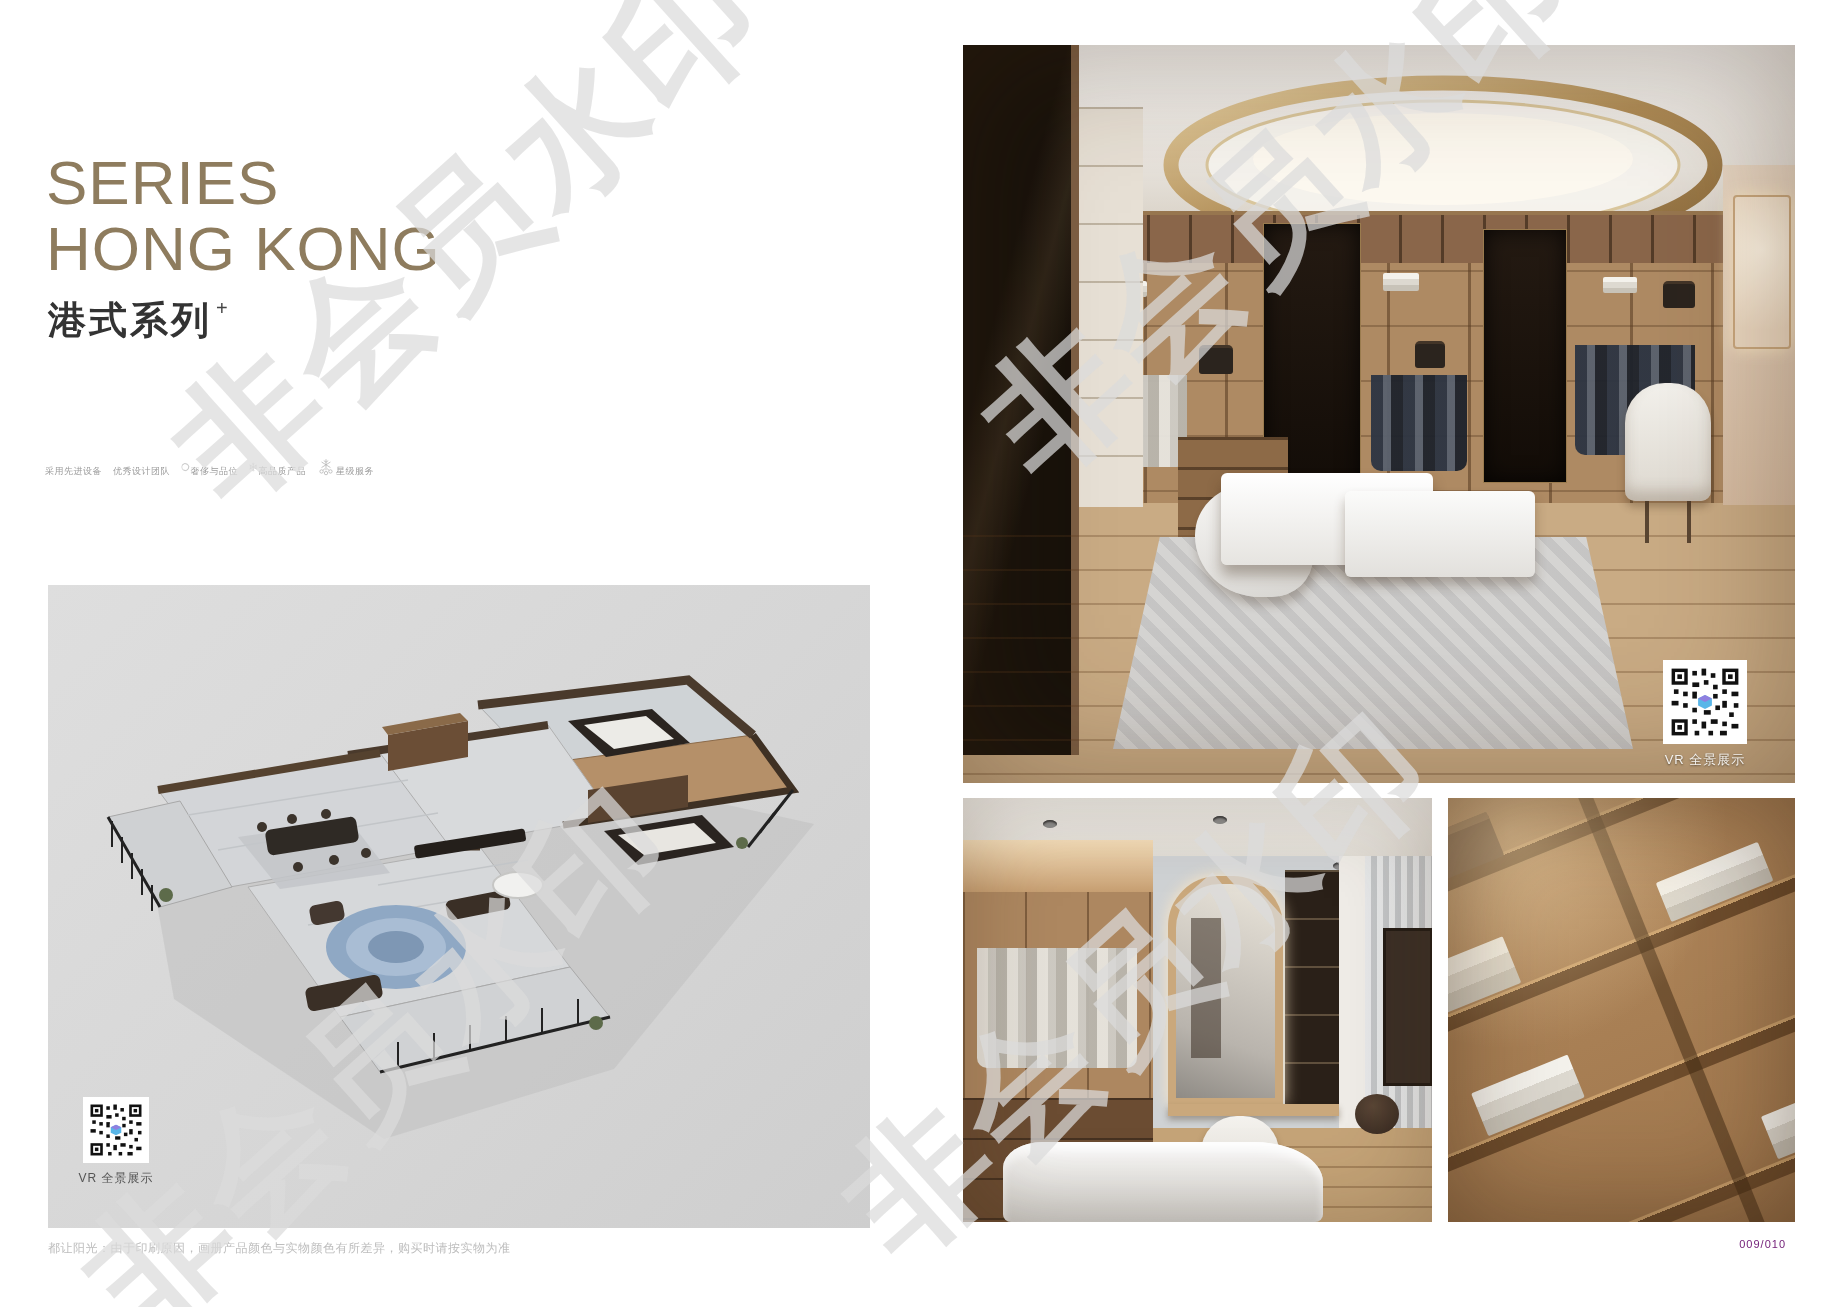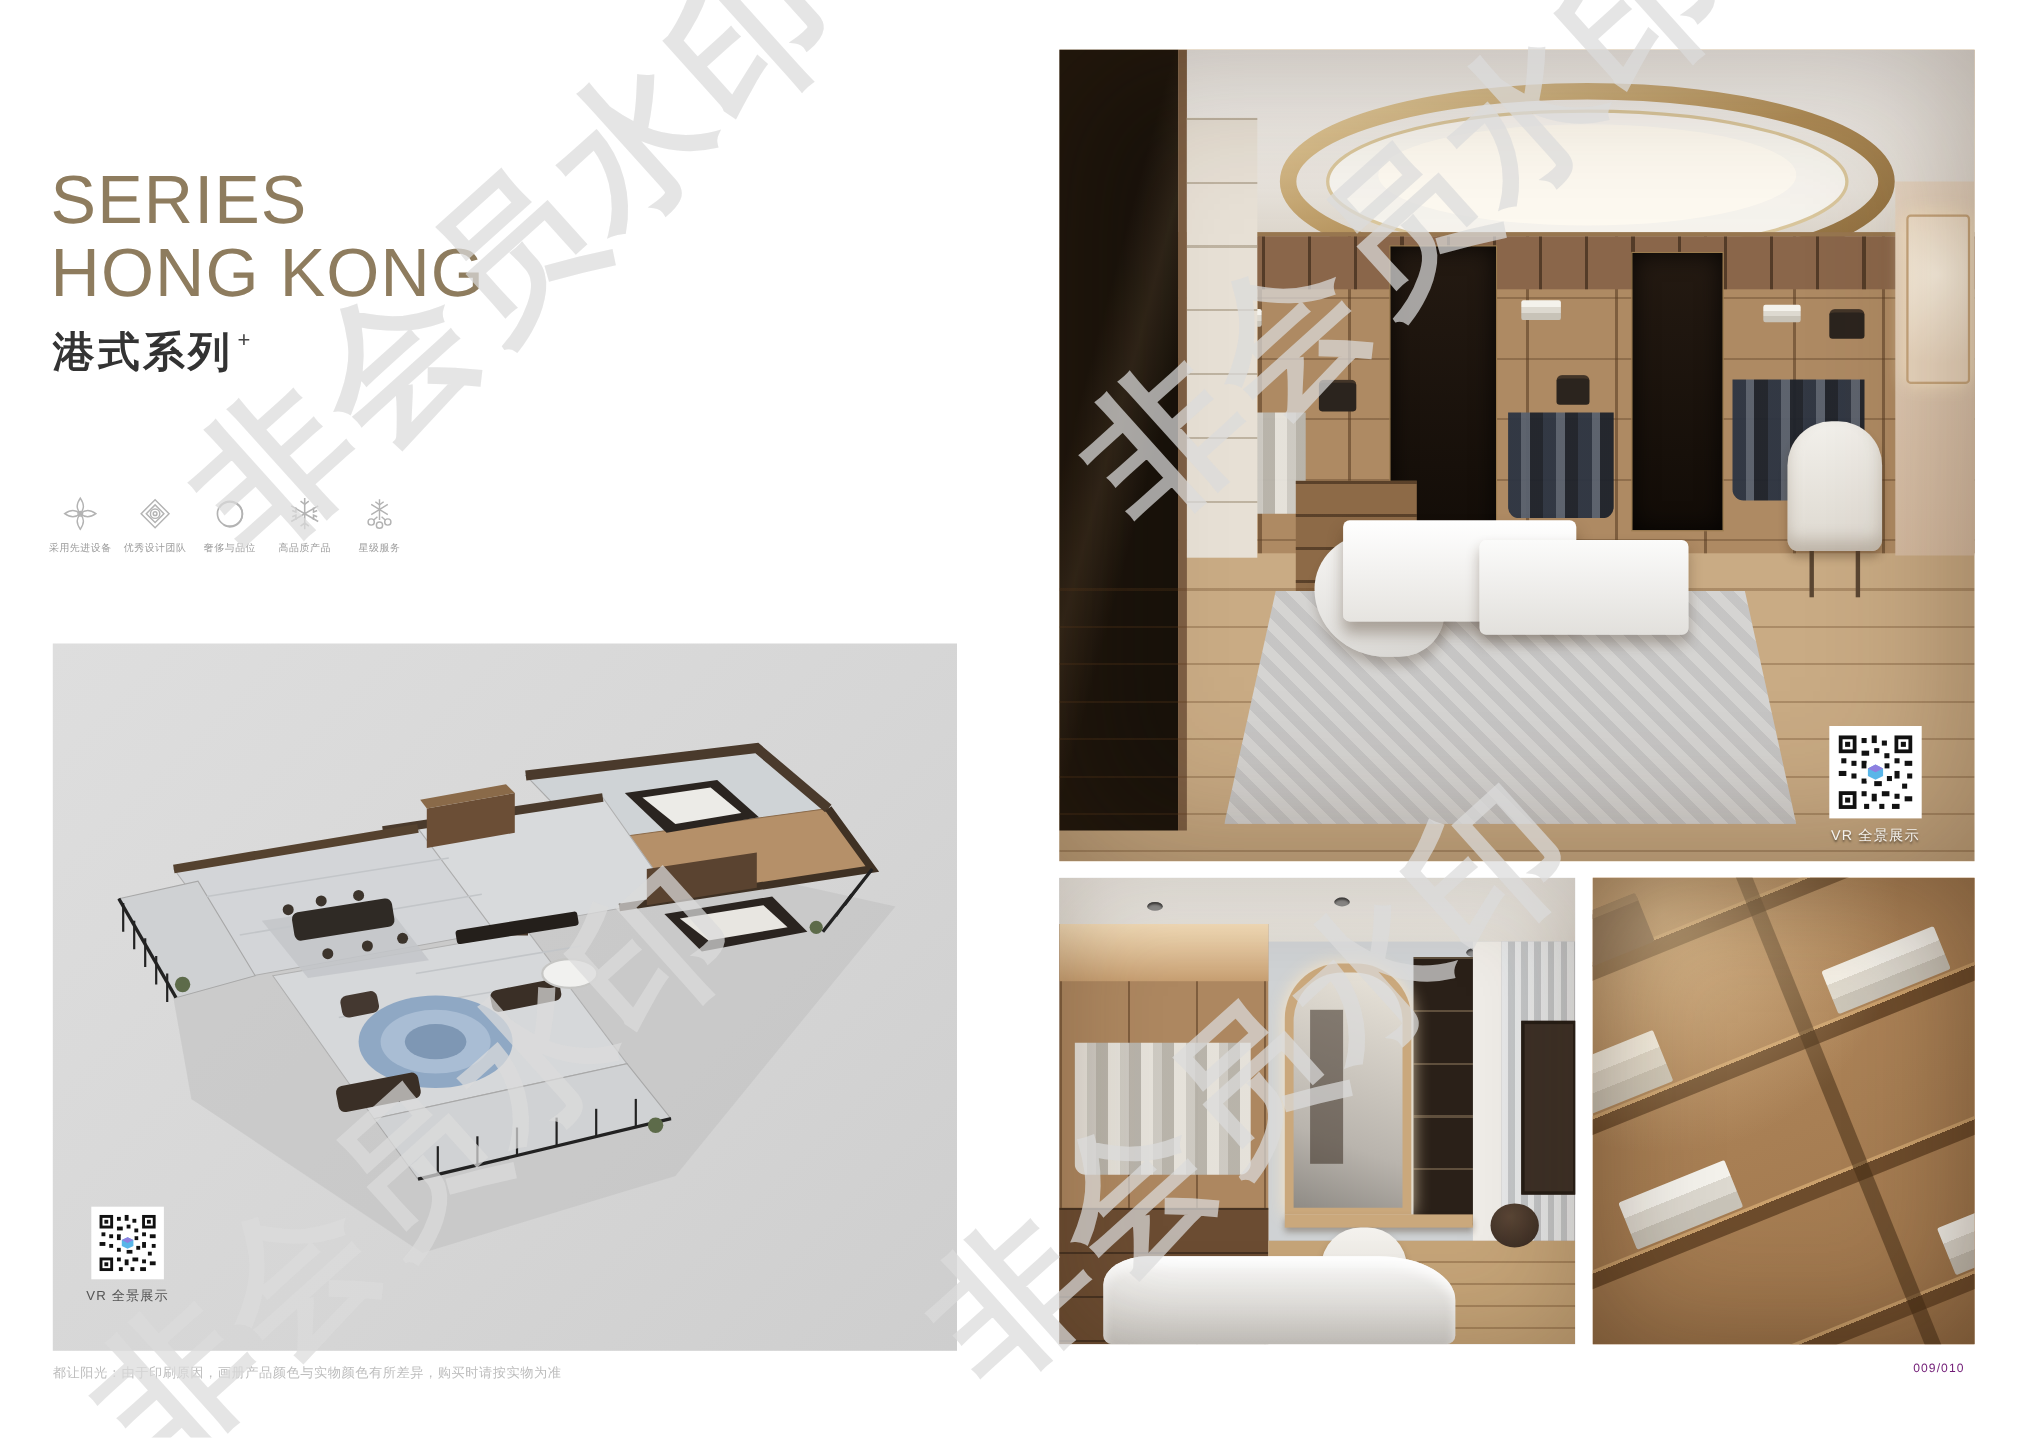--- a/index.html
+++ b/index.html
@@ -14,21 +14,21 @@
   
   .title{position:absolute;left:46px;top:150px;color:#8e7c5e;font-size:62px;line-height:66px;
          font-weight:400;letter-spacing:1px;z-index:2;}
   .subtitle{position:absolute;left:48px;top:295px;color:#333333;font-size:38px;letter-spacing:3px;
             font-weight:600;z-index:2;}
   .subtitle sup{font-size:20px;color:#444;font-weight:400;position:relative;top:-4px;left:4px;}
   .desc{position:absolute;left:48px;top:383px;width:592px;color:#7a7a7a;font-size:11px;
         line-height:24px;text-align:justify;z-index:2;letter-spacing:0.5px;}
 
   .features{position:absolute;left:44px;top:450px;display:flex;gap:10px;z-index:2;}
-  .feature{width:58px;display:flex;flex-direction:column;align-items:center;justify-content:center;}
+  .feature{width:58px;display:flex;flex-direction:row;align-items:center;justify-content:center;}
   .feature svg{width:34px;height:34px;margin-bottom:8px;}
   .feature .flabel{font-size:9px;color:#9b9b9b;white-space:nowrap;letter-spacing:0.5px;}
 
   .panel{position:absolute;left:48px;top:585px;width:822px;height:643px;
          background:linear-gradient(135deg,#dedede 0%,#d6d6d6 55%,#cecece 100%);z-index:1;}
 
   .footnote{position:absolute;left:48px;top:1240px;font-size:12px;color:#bdbdbd;z-index:2;letter-spacing:0.5px;}
   .pageno{position:absolute;right:50px;top:1238px;font-size:11px;color:#701a75;z-index:2;letter-spacing:1px;}
 
   

